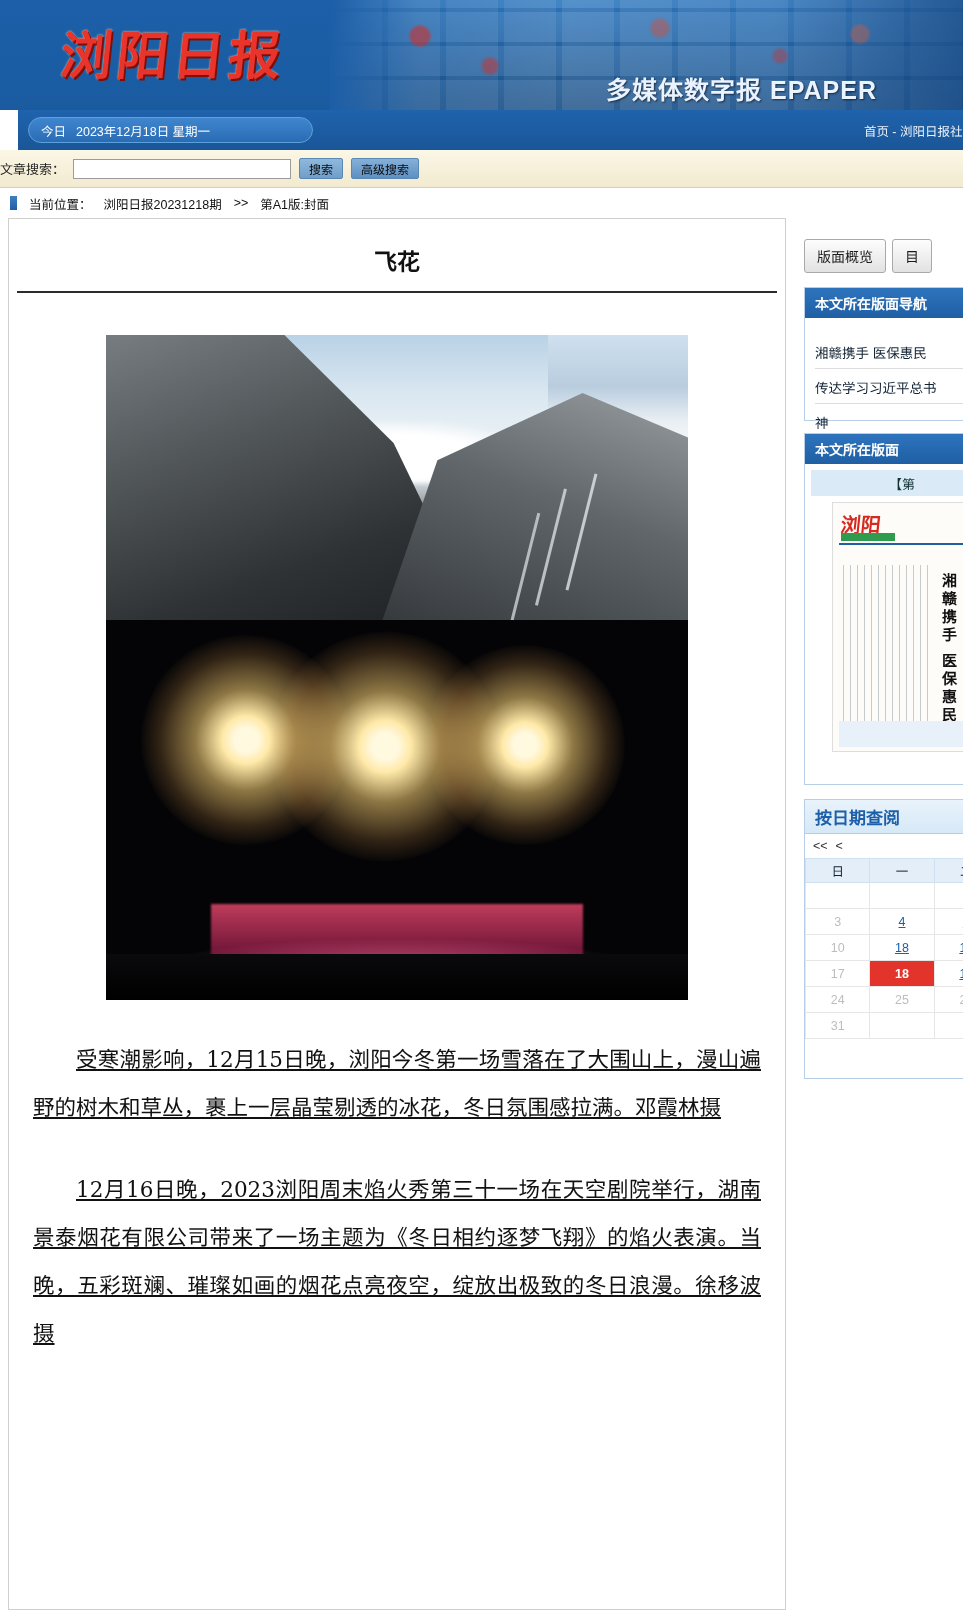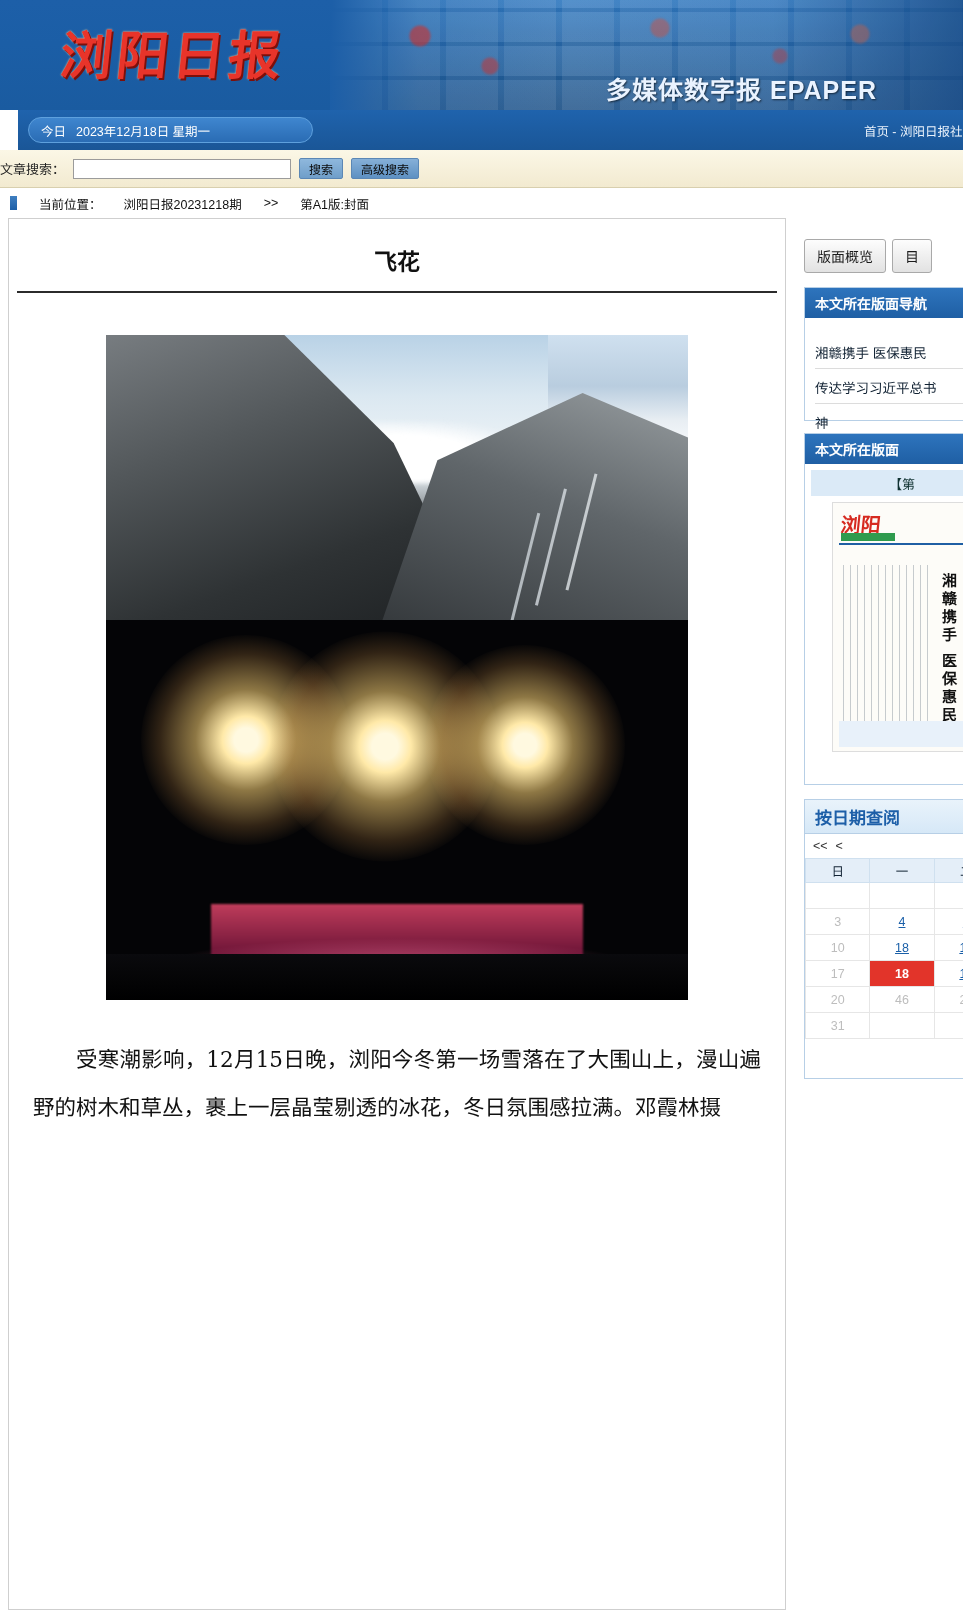--- a/index.html
+++ b/index.html
@@ -118,21 +118,21 @@
     border-radius: 2px;
     cursor: pointer;
     white-space: nowrap;
     display:flex; align-items:center;
   }
   .btn-sm.adv{ background: linear-gradient(180deg,#86b0d8,#5d90c2); }
 
   
   .crumb{
     position: relative; width: 963px; height: 30px;
-    display:flex; align-items:center; gap:22px;
+    display:flex; align-items:center; gap:12px;
     font-size: 12.5px; color:#111;
     background:#fff;
     padding-left: 10px;
   }
   .crumb .bmark{
     width: 7px; height: 14px;
     background: linear-gradient(180deg,#3f7fc0,#1d5fa8);
     display:inline-block;
   }
 
@@ -225,21 +225,21 @@
   }
 
   .body-text{
     width: 728px; margin: 36px auto 0 auto;
     font-family: "DejaVu Serif", serif;
     font-size: 21.5px;
     line-height: 48px;
     color: #111;
     text-align: justify;
   }
-  .body-text p{ margin: 0 0 34px 0; text-indent: 2em; }
+  .body-text p{ margin: 0 0 34px 0; text-indent: 2em; text-decoration: underline; }
   .body-text p.last{ margin-bottom: 0; }
 
   
   .side{
     position:absolute; left: 796px; top: 15px; width: 168px; height: 1392px;
     overflow: hidden;
   }
   .side-btns{
     position:absolute; top: 6px; left: 8px;
     display:flex; gap: 6px;
@@ -401,20 +401,21 @@
         <div class="burst b2"></div>
         <div class="burst b3"></div>
         <div class="stage"></div>
         <div class="glow"></div>
         <div class="ground"></div>
       </div>
     </div>
 
     <div class="body-text">
       <p>受寒潮影响，12月15日晚，浏阳今冬第一场雪落在了大围山上，漫山遍野的树木和草丛，裹上一层晶莹剔透的冰花，冬日氛围感拉满。邓霞林摄</p>
+      <p>12月16日晚，2023浏阳周末焰火秀第三十一场在天空剧院举行，湖南景泰烟花有限公司带来了一场主题为《冬日相约逐梦飞翔》的焰火表演。当晚，五彩斑斓、璀璨如画的烟花点亮夜空，绽放出极致的冬日浪漫。徐移波摄</p>
     </div>
   </div>
 
   <div class="side">
 
     <div class="side-btns">
       <div class="btn-panel">版面概览</div>
       <div class="btn-panel">目</div>
     </div>
 
@@ -470,22 +471,22 @@
               <td class="dim">10</td>
               <td><a href="#">18</a></td>
               <td><a href="#">12</a></td>
             </tr>
             <tr>
               <td class="dim">17</td>
               <td class="today">18</td>
               <td><a href="#">19</a></td>
             </tr>
             <tr>
-              <td class="dim">20</td>
-              <td class="dim">46</td>
+              <td class="dim">24</td>
+              <td class="dim">25</td>
               <td class="dim">26</td>
             </tr>
             <tr>
               <td class="dim">31</td>
               <td>&nbsp;</td>
               <td>&nbsp;</td>
             </tr>
           </tbody>
       </table>
     </div>

